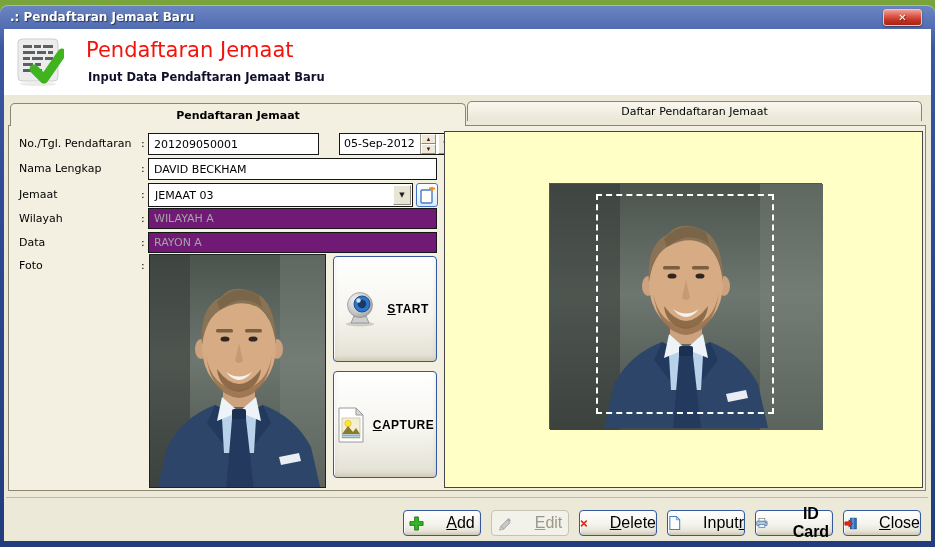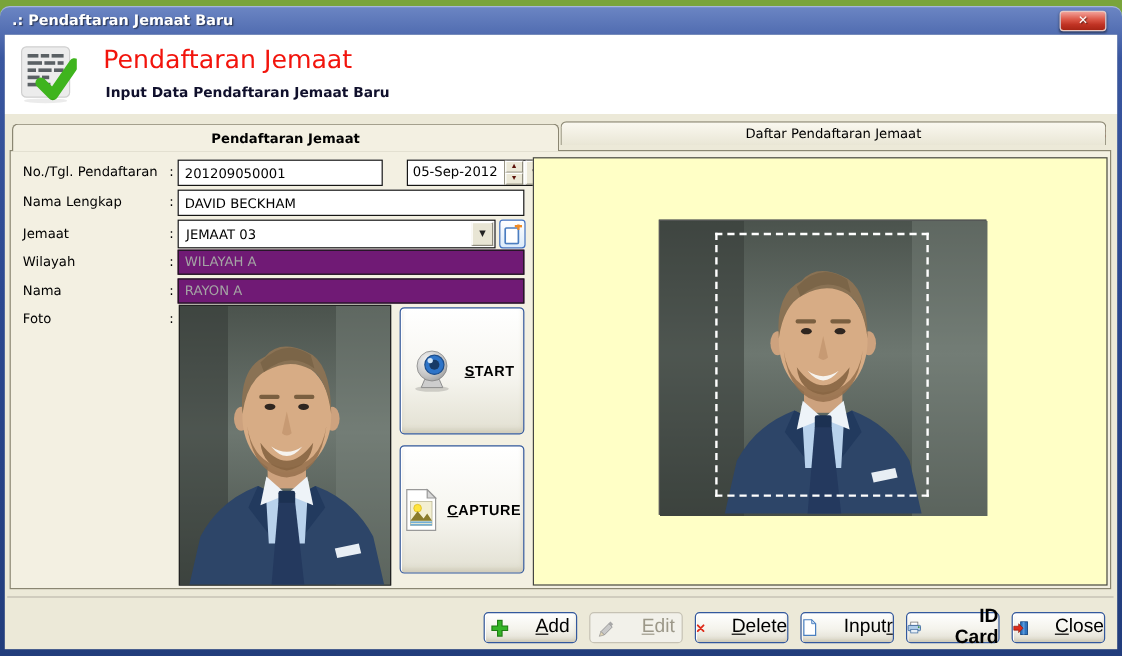--- a/index.html
+++ b/index.html
@@ -82,21 +82,21 @@
   .footer-line { position:absolute; left:2px; right:3px; top:468px; border-top:1px solid #bdb9ad; }
   .website { position:absolute; left:5px; top:462px; background:#ECE9D8; padding:0 3px;
     font-size:11px; color:#1a1a1a; z-index:2; }
 
   .actions { position:absolute; right:10px; top:481px; display:flex; gap:10px; }
   .action-btn { width:78px; height:26px; border:1px solid #33589d; border-radius:4px;
     background:linear-gradient(180deg,#ffffff 0%,#f4f3ec 55%,#e0ddd0 100%);
     box-shadow:inset 1px 1px 0 #fff, inset 0 -2px 3px rgba(160,150,118,.28);
     display:flex; align-items:center; justify-content:center; gap:22px; font-size:16px; color:#000; cursor:pointer; }
   .action-btn.disabled { border-color:#c6c2b4; background:#f2f1ea; box-shadow:none; color:#9c9889; cursor:default; }
-  .action-btn .lbl-bold { font-weight:bold;text-align:right; }
+  .action-btn .lbl-bold { font-weight:bold; }
   .mn { text-decoration:underline; }
 </style>
 </head>
 <body>
 
 <div class="window">
 
   <div class="titlebar">
     <span>.: Pendaftaran Jemaat Baru</span>
     <div class="close-btn">
@@ -168,21 +168,21 @@
           <rect x="1" y="3" width="11" height="13" rx="1" fill="#fff" stroke="#4b7dc0" stroke-width="1.4"></rect>
           <rect x="9" y="0.5" width="6" height="2" fill="#f08a24"></rect>
           <rect x="11" y="-1.5" width="2" height="6" fill="#f08a24"></rect>
         </svg>
       </div>
 
       <span class="field-label" style="top:86px">Wilayah</span>
       <span class="colon" style="top:86px">:</span>
       <input class="inp" style="left: 139px; top: 82px; width: 289px; height: 21px;" disabled="" value="WILAYAH A">
 
-      <span class="field-label" style="top:110px">Nama</span>
+      <span class="field-label" style="top:110px">Data</span>
       <span class="colon" style="top:110px">:</span>
       <input class="inp" style="left: 139px; top: 106px; width: 289px; height: 21px;" disabled="" value="RAYON A">
 
       <span class="field-label" style="top:133px">Foto</span>
       <span class="colon" style="top:133px">:</span>
 
       <div class="photo-box">
         <svg width="177" height="234" viewBox="0 0 177 234">
           <defs>
             <linearGradient id="bgGrad" x1="0" y1="0" x2="0" y2="1">

